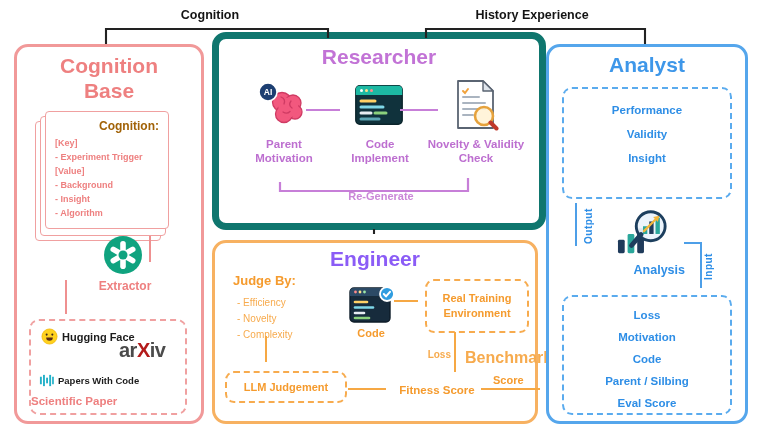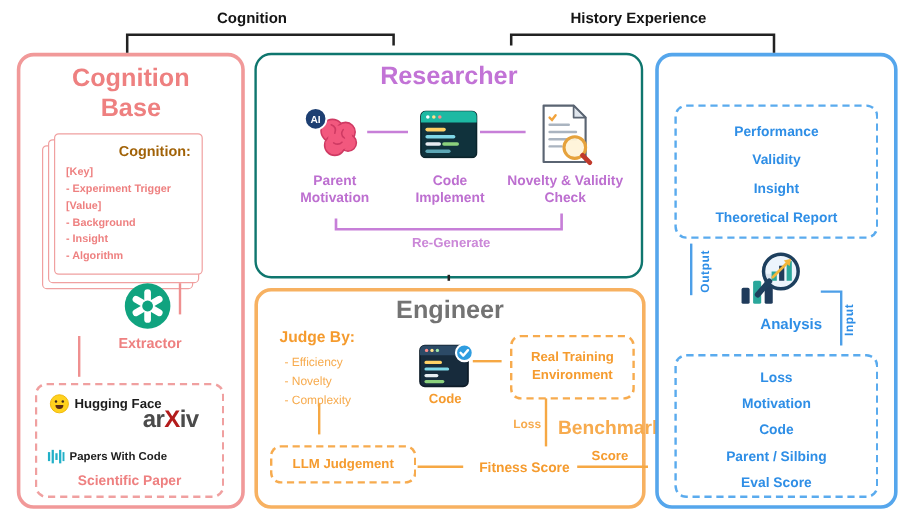--- a/index.html
+++ b/index.html
@@ -8,27 +8,27 @@
   .arrows{position:absolute;left:0;top:0;z-index:6;pointer-events:none;}
   .arrows path{fill:none;stroke-width:2;}
   .arrows .k{stroke:#222222;stroke-width:2.1;}
   .arrows .pk{stroke:#ef9090;}
   .arrows .pu{stroke:#c77fd8;stroke-width:2.2;}
   .arrows .or{stroke:#f6a844;}
   .arrows .bl{stroke:#4d9fe8;}
 
   .box{position:absolute;background:#fff;border-radius:14px;z-index:1;}
   #box-cog{left:14px;top:44px;width:184px;height:374px;border:3px solid #f19999;}
-  #box-res{left:212px;top:44px;width:320px;height:184px;border:2px solid #0f766e;text-decoration:underline;}
+  #box-res{left:212px;top:32px;width:320px;height:184px;border:7px solid #0f766e;text-decoration:underline;}
   #box-eng{left:212px;top:240px;width:320px;height:178px;border:3px solid #f7b161;}
   #box-ana{left:546px;top:44px;width:196px;height:374px;border:3px solid #55a6ec;}
 
   .title{position:absolute;left:0;width:100%;text-align:center;font-weight:bold;
          font-size:21px;line-height:25px;}
-  .t-pink{color:#ee8080;} .t-purp{color:#c273d6;} .t-org{color:#737373;text-align:center;} .t-blue{color:#3e97e9;}
+  .t-pink{color:#ee8080;} .t-purp{color:#c273d6;} .t-org{color:#8b5cf6;text-align:center;} .t-blue{color:#3e97e9;}
 
   .toplabel{position:absolute;z-index:7;font-weight:bold;font-size:12.5px;color:#141414;text-align:center;}
   #lbl-cognition{left:160px;top:8px;width:100px;}
   #lbl-history{left:452px;top:8px;width:160px;}
 
   
   .card{position:absolute;width:124px;height:118px;background:#fff;border:1.6px solid #f0a0a0;border-radius:4px;}
   #card-b2{left:18px;top:74px;} #card-b1{left:23px;top:69px;} #card-m{left:28px;top:64px;padding:7px 9px;box-sizing:border-box;}
   .card-h{font-size:12px;font-weight:bold;color:#a16207;margin-bottom:3px;text-align:right;}
   .card-line{font-size:9px;line-height:14px;color:#ee8080;font-weight:bold;}
@@ -36,21 +36,21 @@
   #extract-lbl{position:absolute;left:60px;top:232px;width:96px;text-align:center;
                font-size:12px;font-weight:bold;color:#ee8080;}
   #paper-box{position:absolute;left:12px;top:272px;width:158px;height:96px;
              border:2px dashed #f0a0a0;border-radius:10px;box-sizing:border-box;}
   .hf-row{position:absolute;left:10px;top:7px;display:flex;align-items:center;gap:4px;
           font-size:11px;font-weight:bold;color:#1c1c1c;}
   .arxiv{position:absolute;left:88px;top:18px;font-size:20px;font-weight:bold;letter-spacing:-0.5px;color:#4b4b4b;}
   .arxiv .ax{color:#b31b1b;}
   .pwc-row{position:absolute;left:8px;top:52px;display:flex;align-items:center;gap:4px;
            font-size:9.5px;font-weight:bold;color:#1c1c1c;}
-  .sci-cap{position:absolute;left:0;bottom:6px;width:100%;text-align:center;
+  .sci-cap{position:absolute;left:0;bottom:6px;width:100%;
            font-size:11.5px;font-weight:bold;color:#ee8080;}
 
   
   .r-icon{position:absolute;}
   #ic-brain{left:38px;top:42px;width:52px;height:48px;}
   #ic-codewin{left:136px;top:46px;width:48px;height:40px;}
   #ic-doc{left:234px;top:40px;width:46px;height:52px;}
   .r-step{position:absolute;top:98px;text-align:center;font-weight:bold;font-size:11.5px;
           line-height:14px;color:#bd6fd0;}
   #rs0{left:10px;width:110px;} #rs1{left:111px;width:100px;} #rs2{left:192px;width:130px;}
@@ -291,26 +291,26 @@
       </div>
     </div>
 
     <div id="fitness-lbl">Fitness Score</div>
     <div id="loss-lbl">Loss</div>
     <div id="bench-lbl">Benchmark</div>
     <div id="score-lbl">Score</div>
   </div>
 
   <div class="box" id="box-ana">
+    <div class="title t-blue" style="top:5px;">Analyst</div>
 
     <div class="dash-blue" id="report-box">
       <div class="blue-li">Performance</div>
       <div class="blue-li">Validity</div>
       <div class="blue-li">Insight</div>
-      <div class="blue-li">Theoretical Report</div>
     </div>
 
     <div class="vlabel" id="output-lbl">Output</div>
     <div class="vlabel" id="input-lbl">Input</div>
 
     <svg id="ic-analysis" viewBox="0 0 64 54">
       <rect x="6" y="34" width="7" height="14" rx="1.5" fill="#1f3b5b"></rect>
       <rect x="16" y="28" width="7" height="20" rx="1.5" fill="#2aa79b"></rect>
       <rect x="26" y="22" width="7" height="26" rx="1.5" fill="#1f3b5b"></rect>
       <circle cx="40" cy="20" r="15" fill="#eaf3fc" fill-opacity="0.92" stroke="#1d3f5e" stroke-width="3"></circle>

